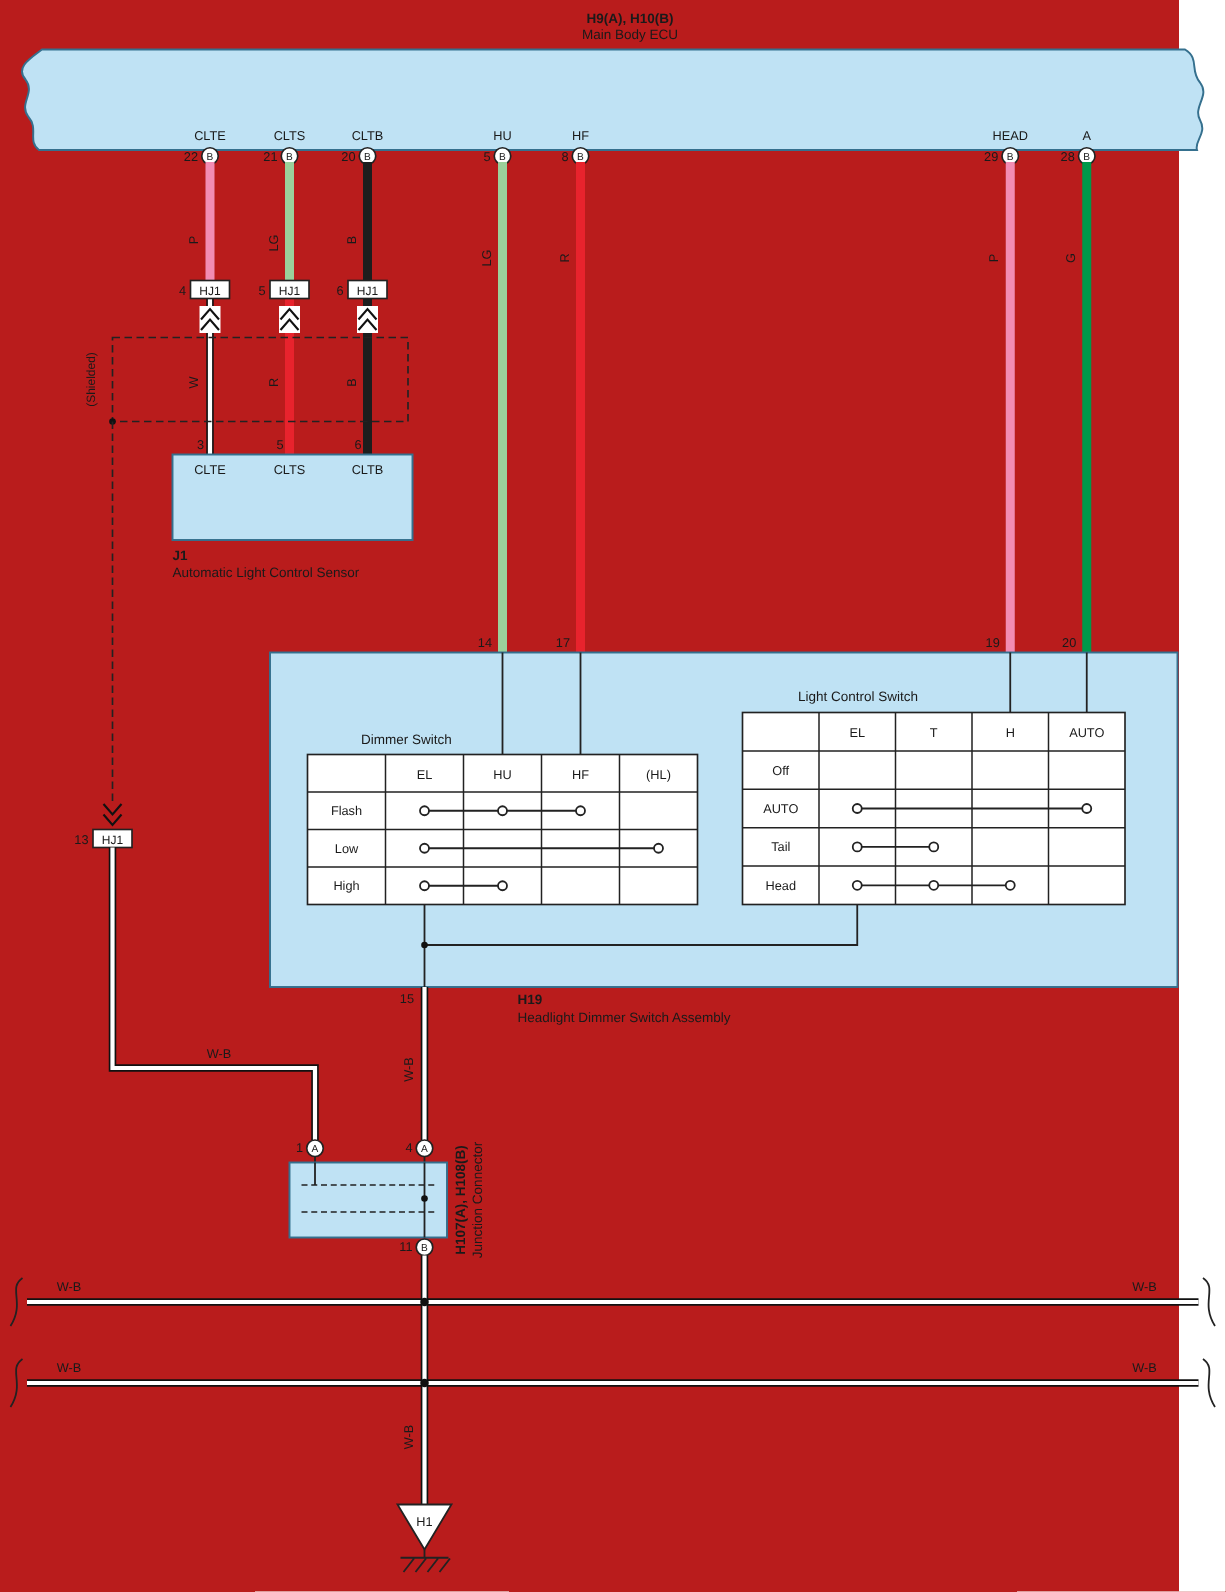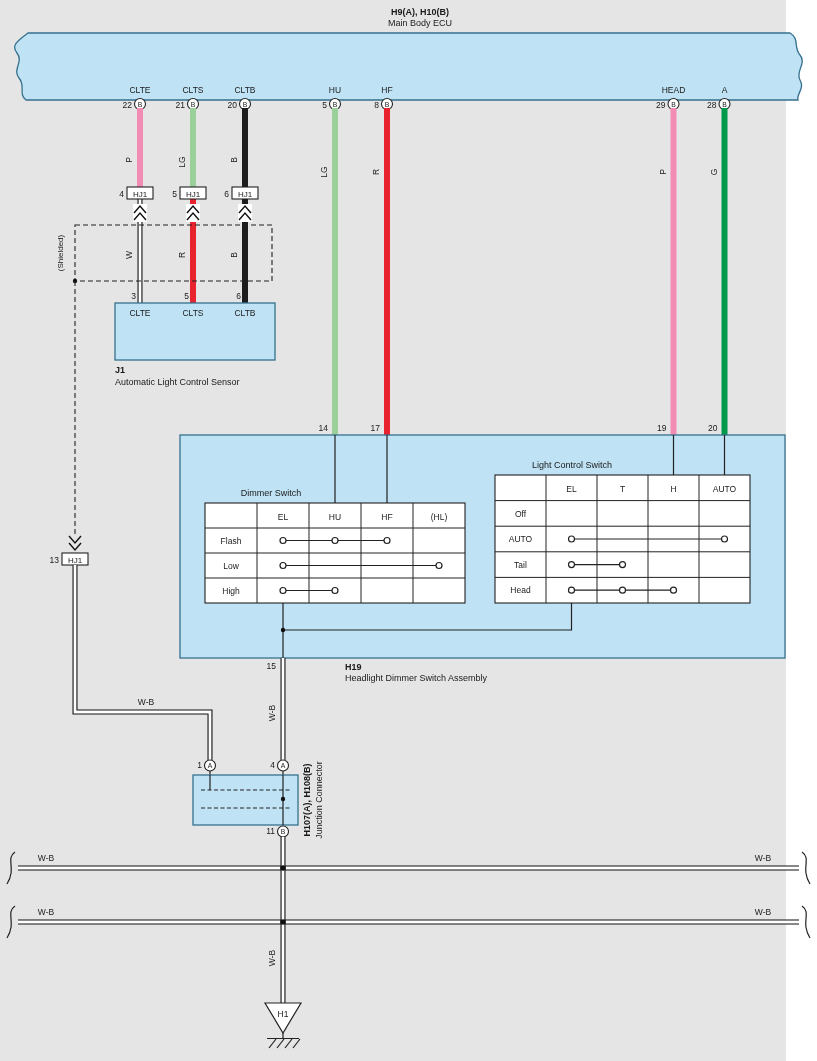--- a/index.html
+++ b/index.html
@@ -1,16 +1,16 @@
 <!DOCTYPE html>
 <html><head>
 <meta charset="utf-8">
 <style>
   html,body{margin:0;padding:0;background:#ffffff;}
-  .stage{width:786px;height:1061px;position:relative;background:#e5e5e5;}
+  .stage{width:786px;height:1061px;position:relative;background:#b91c1c;}
   svg{font-family:"Liberation Sans",sans-serif;}
   text{fill:#1a1a1a;font-size:8.5px;}
   .bold{font-weight:700;}
   .t7{font-size:6.8px;}
   .t8{font-size:8px;}
   .t9{font-size:9px;}
   .blue{fill:#bfe2f4;stroke:#35708e;stroke-width:1.3;}
   .white-box{fill:#ffffff;stroke:#222222;stroke-width:1.1;}
   .grid{stroke:#222222;stroke-width:1;fill:none;}
   .thin{stroke:#222222;stroke-width:1.2;fill:none;}

